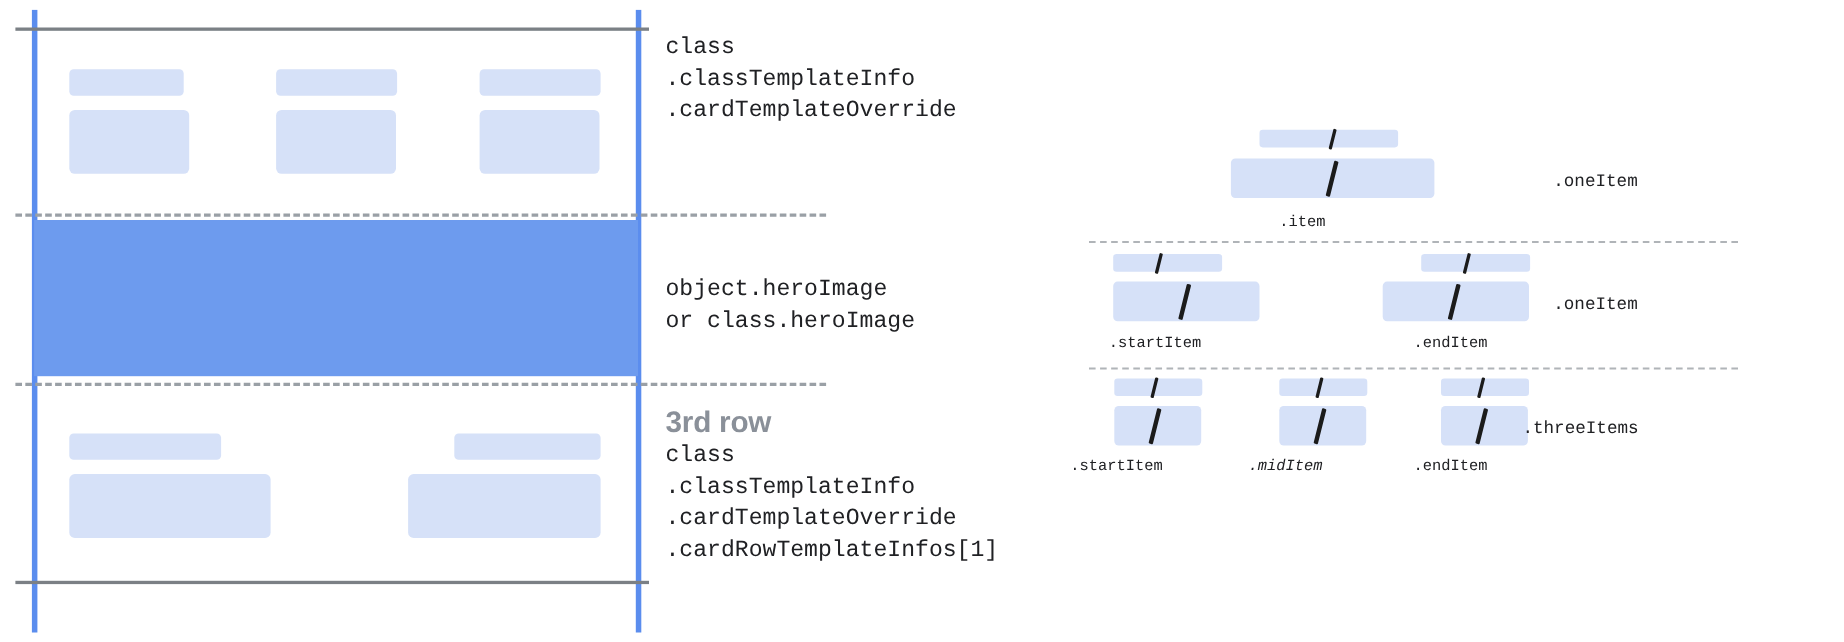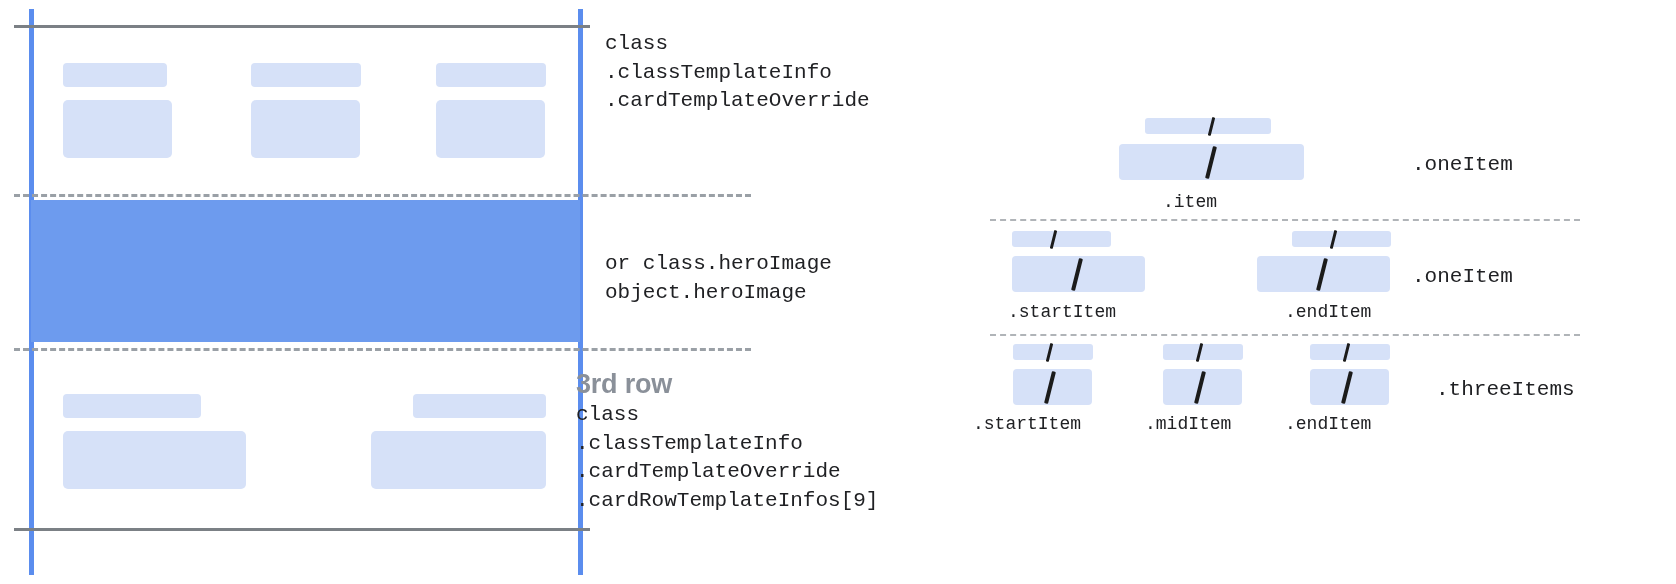--- a/index.html
+++ b/index.html
@@ -81,29 +81,29 @@
   .slash{
     position:absolute;
     background:#1b1b1b;
     transform:rotate(14deg);
     transform-origin:center;
     border-radius:1px;
   }
   .item-label{
     position:absolute;
     font-family:"Liberation Mono", monospace;
-    font-size:18px;
+    font-size:14px;
     color:#202124;
     white-space:nowrap;
     line-height:24px;
   }
   .variant-label{
     position:absolute;
     font-family:"Liberation Mono", monospace;
-    font-size:21px;
+    font-size:16px;
     color:#202124;
     white-space:nowrap;
     line-height:24px;
   }
   .sep-dashed{
     position:absolute;
     height:0;
     border-top:2px dashed #b0b4b8;
   }
 </style>
@@ -147,30 +147,30 @@
   <div class="hline-solid" style="left:14px;top:528px;width:576px;"></div>
 </div>
 
 <div class="ann" style="left:605px;top:30px;">
   <div class="code">class</div>
   <div class="code">.classTemplateInfo</div>
   <div class="code">.cardTemplateOverride</div>
 </div>
 
 <div class="ann" style="left:605px;top:250px;">
+  <div class="code">object.heroImage</div>
   <div class="code">or class.heroImage</div>
-  <div class="code">object.heroImage</div>
-</div>
-
-<div class="ann" style="left:576px;top:367px;">
+</div>
+
+<div class="ann" style="left:605px;top:367px;">
   <div class="row-title">3rd row</div>
   <div class="code">class</div>
   <div class="code">.classTemplateInfo</div>
   <div class="code">.cardTemplateOverride</div>
-  <div class="code">.cardRowTemplateInfos[9]</div>
+  <div class="code">.cardRowTemplateInfos[1]</div>
 </div>
 
 <div class="abs" style="left:960px;top:0;width:716px;height:584px;">
 
   <div class="item-group" style="left:0;top:0;width:716px;height:215px;">
 
     <div class="abs" style="left:0;top:0;width:400px;height:120px;">
       <div class="bar-top" style="left:185px;top:118px;width:126px;height:16px;"></div>
       <div class="slash" style="left:250px;top:117px;width:3px;height:19px;"></div>
       <div class="bar-bot" style="left:159px;top:144px;width:185px;height:36px;"></div>
@@ -214,26 +214,26 @@
       <div class="bar-bot" style="left:53px;top:369px;width:79px;height:36px;"></div>
       <div class="slash" style="left:88px;top:371px;width:4px;height:33px;"></div>
       <div class="item-label" style="left:13px;top:412px;">.startItem</div>
     </div>
 
     <div class="abs" style="left:0;top:0;width:400px;height:450px;">
       <div class="bar-top" style="left:203px;top:344px;width:80px;height:16px;"></div>
       <div class="slash" style="left:238px;top:343px;width:3px;height:19px;"></div>
       <div class="bar-bot" style="left:203px;top:369px;width:79px;height:36px;"></div>
       <div class="slash" style="left:238px;top:371px;width:4px;height:33px;"></div>
-      <div class="item-label" style="left:185px;top:412px;">.midItem</div>
+      <div class="item-label" style="left:175px;top:412px;font-style:italic;">.midItem</div>
     </div>
 
     <div class="abs" style="left:0;top:0;width:500px;height:450px;">
       <div class="bar-top" style="left:350px;top:344px;width:80px;height:16px;"></div>
       <div class="slash" style="left:385px;top:343px;width:3px;height:19px;"></div>
       <div class="bar-bot" style="left:350px;top:369px;width:79px;height:36px;"></div>
       <div class="slash" style="left:385px;top:371px;width:4px;height:33px;"></div>
       <div class="item-label" style="left:325px;top:412px;">.endItem</div>
     </div>
 
-    <div class="variant-label" style="left:476px;top:378px;text-align:right;">.threeItems</div>
+    <div class="variant-label" style="left:424px;top:378px;text-align:right;">.threeItems</div>
   </div>
 </div>
 
 </body></html>

